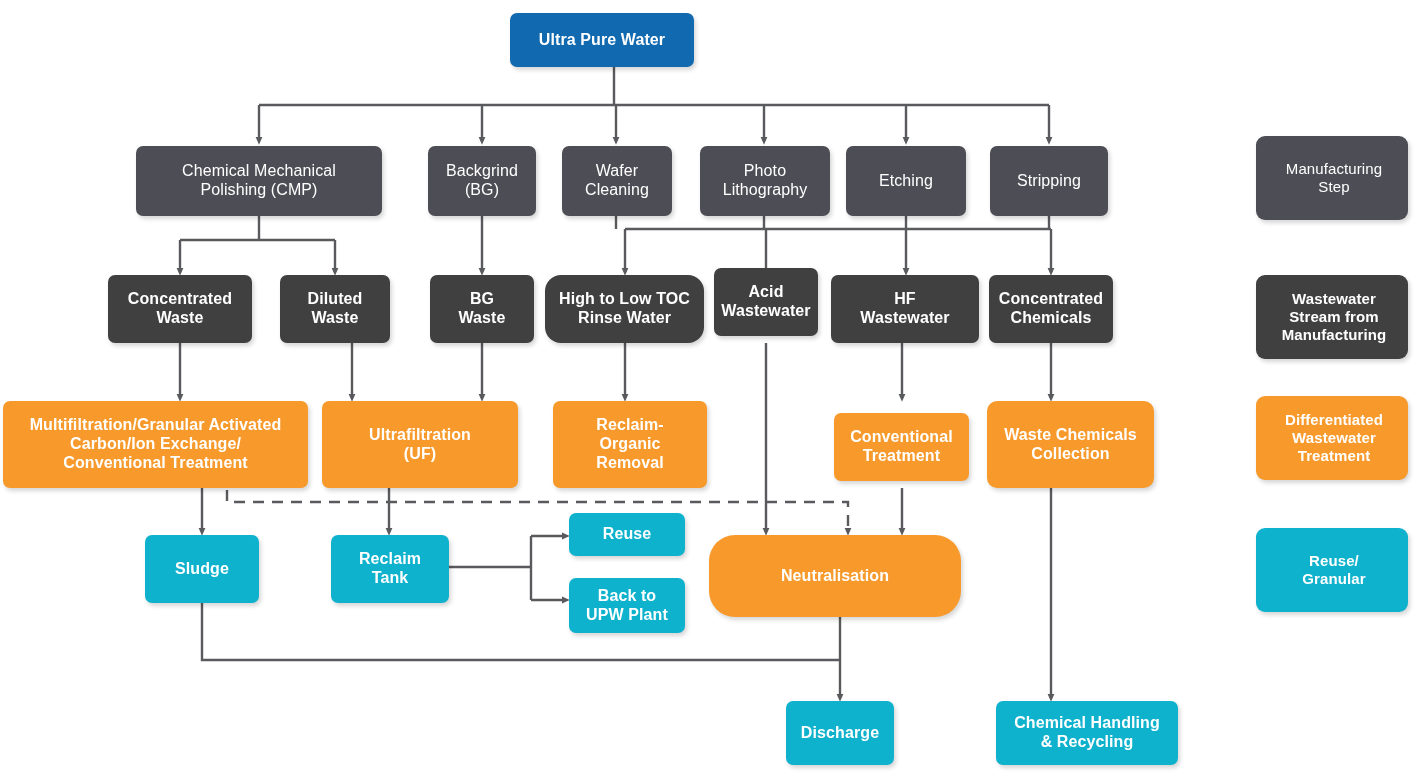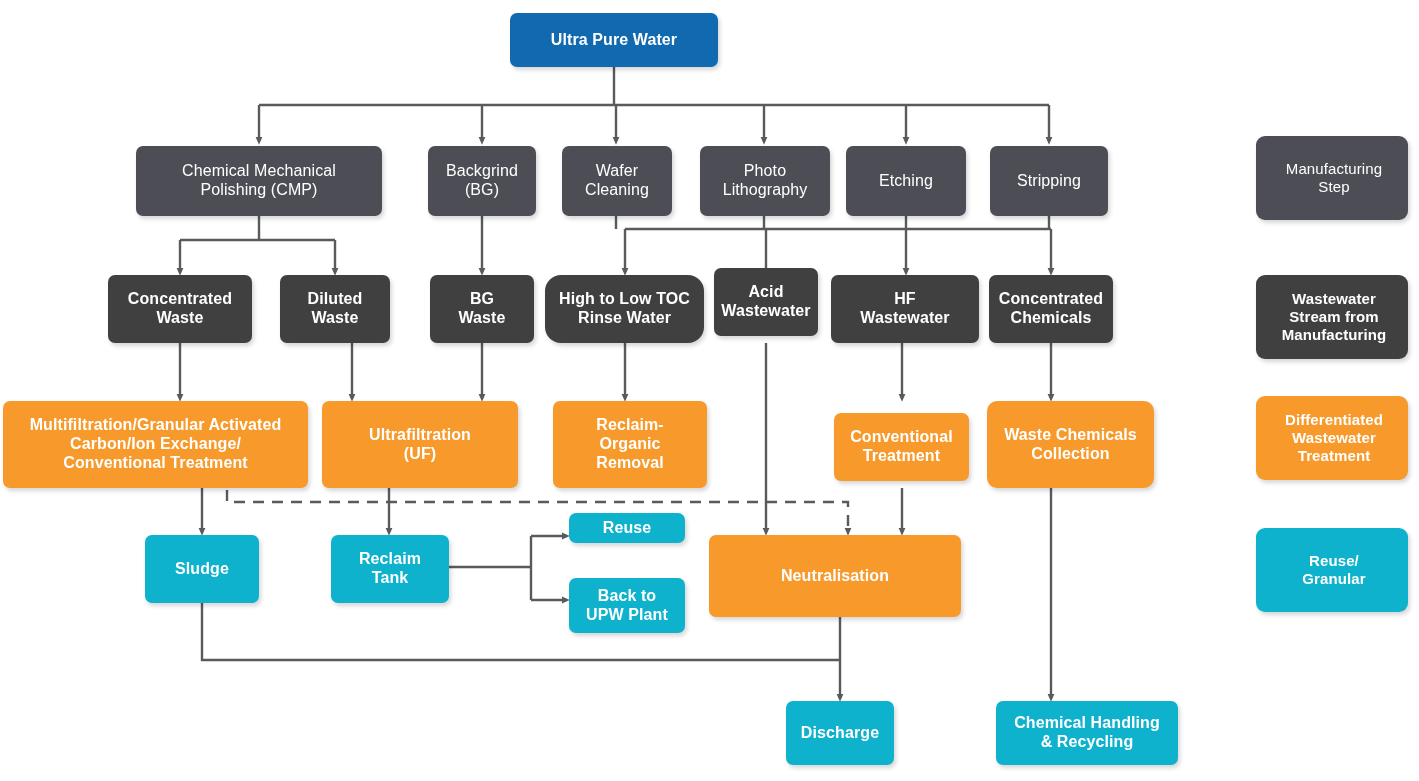--- a/index.html
+++ b/index.html
@@ -107,21 +107,21 @@
 
       <path d="M202,603 L202,660 L840,660"></path>
       <path d="M840,617 L840,698" marker-end="url(#arrow)"></path>
     </g>
 
     <g stroke="#595a5e" stroke-width="2.4" fill="none" stroke-dasharray="11,8">
       <path d="M227,490 L227,502 L848,502 L848,532" marker-end="url(#arrow)"></path>
     </g>
   </svg>
 
-  <div class="node t-upw" style="left:510px; top:13px; width:208px; height:54px;">
+  <div class="node t-upw" style="left:510px; top:13px; width:184px; height:54px;">
     <span>Ultra Pure Water</span>
   </div>
 
   <div class="node t-step" style="left:136px; top:146px; width:246px; height:70px;">
     <span>Chemical Mechanical
 Polishing (CMP)</span>
   </div>
   <div class="node t-step" style="left:428px; top:146px; width:108px; height:70px;">
     <span>Backgrind
 (BG)</span>
@@ -185,32 +185,32 @@
 Removal</span>
   </div>
   <div class="node t-treat" style="left:834px; top:413px; width:135px; height:68px;justify-content:center;">
     <span>Conventional
 Treatment</span>
   </div>
   <div class="node t-treat" style="left:987px; top:401px; width:167px; height:87px;border-radius:10px;">
     <span>Waste Chemicals
 Collection</span>
   </div>
-  <div class="node t-treat" style="left:709px; top:535px; width:252px; height:82px;">
+  <div class="node t-treat" style="left:709px; top:535px; width:252px; height:82px;border-radius:26px;">
     <span>Neutralisation</span>
   </div>
 
   <div class="node t-reuse" style="left:145px; top:535px; width:114px; height:68px;">
     <span>Sludge</span>
   </div>
   <div class="node t-reuse" style="left:331px; top:535px; width:118px; height:68px;">
     <span>Reclaim
 Tank</span>
   </div>
-  <div class="node t-reuse" style="left:569px; top:513px; width:116px; height:30px;">
+  <div class="node t-reuse" style="left:569px; top:513px; width:116px; height:43px;">
     <span>Reuse</span>
   </div>
   <div class="node t-reuse" style="left:569px; top:578px; width:116px; height:55px;">
     <span>Back to
 UPW Plant</span>
   </div>
   <div class="node t-reuse" style="left:786px; top:701px; width:108px; height:64px;">
     <span>Discharge</span>
   </div>
   <div class="node t-reuse" style="left:961px; top:701px; width:182px; height:64px;margin-left:35px;">

